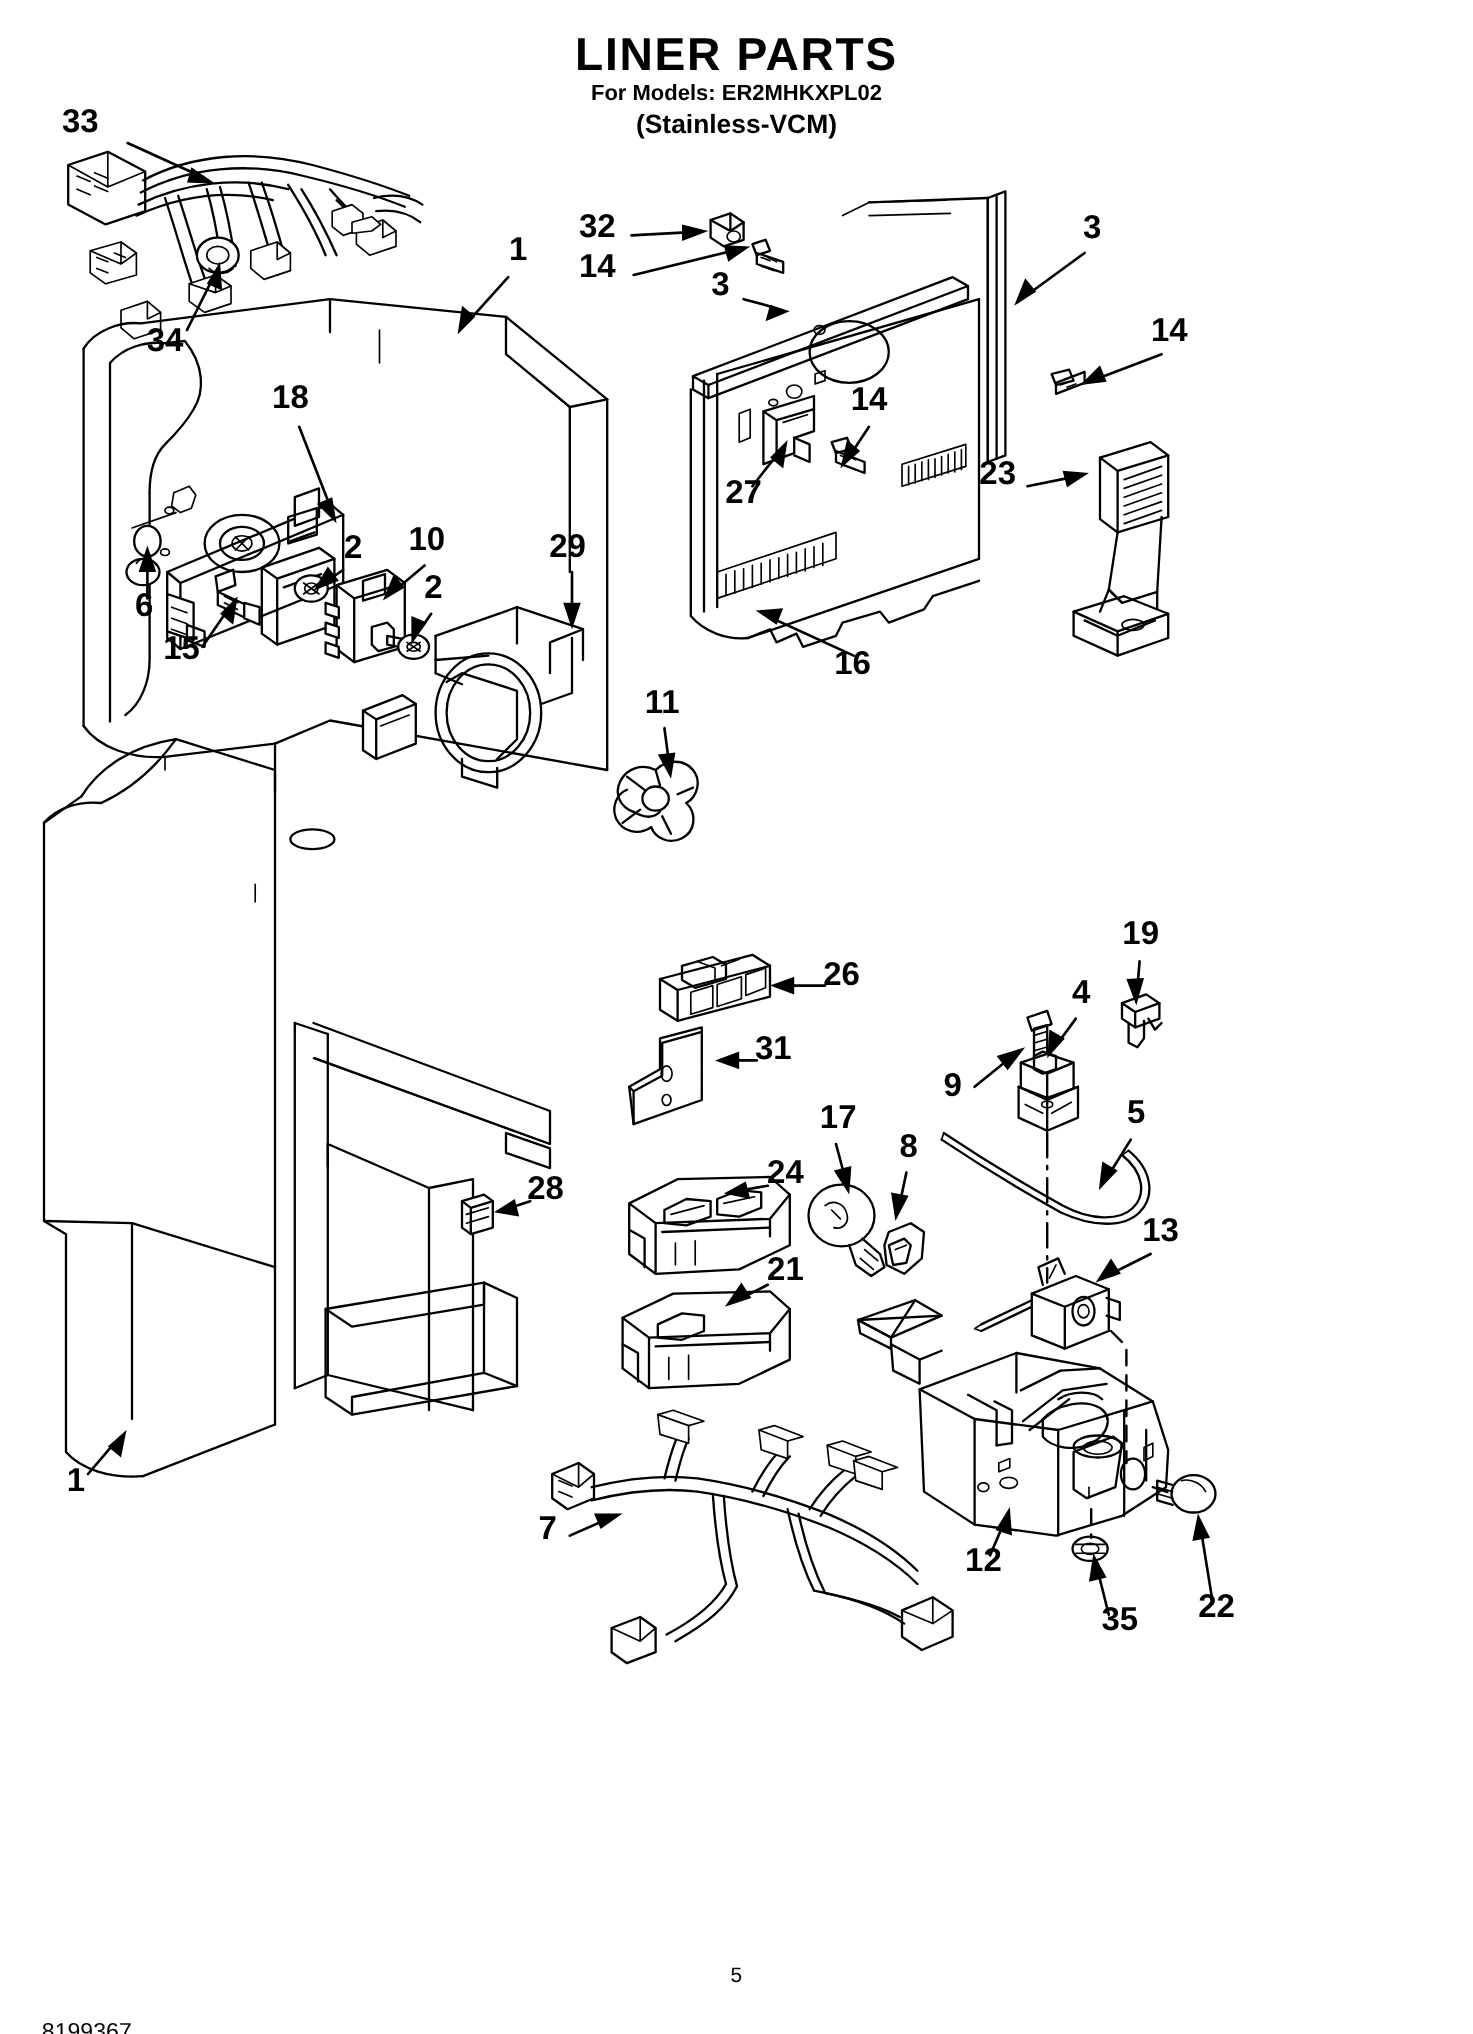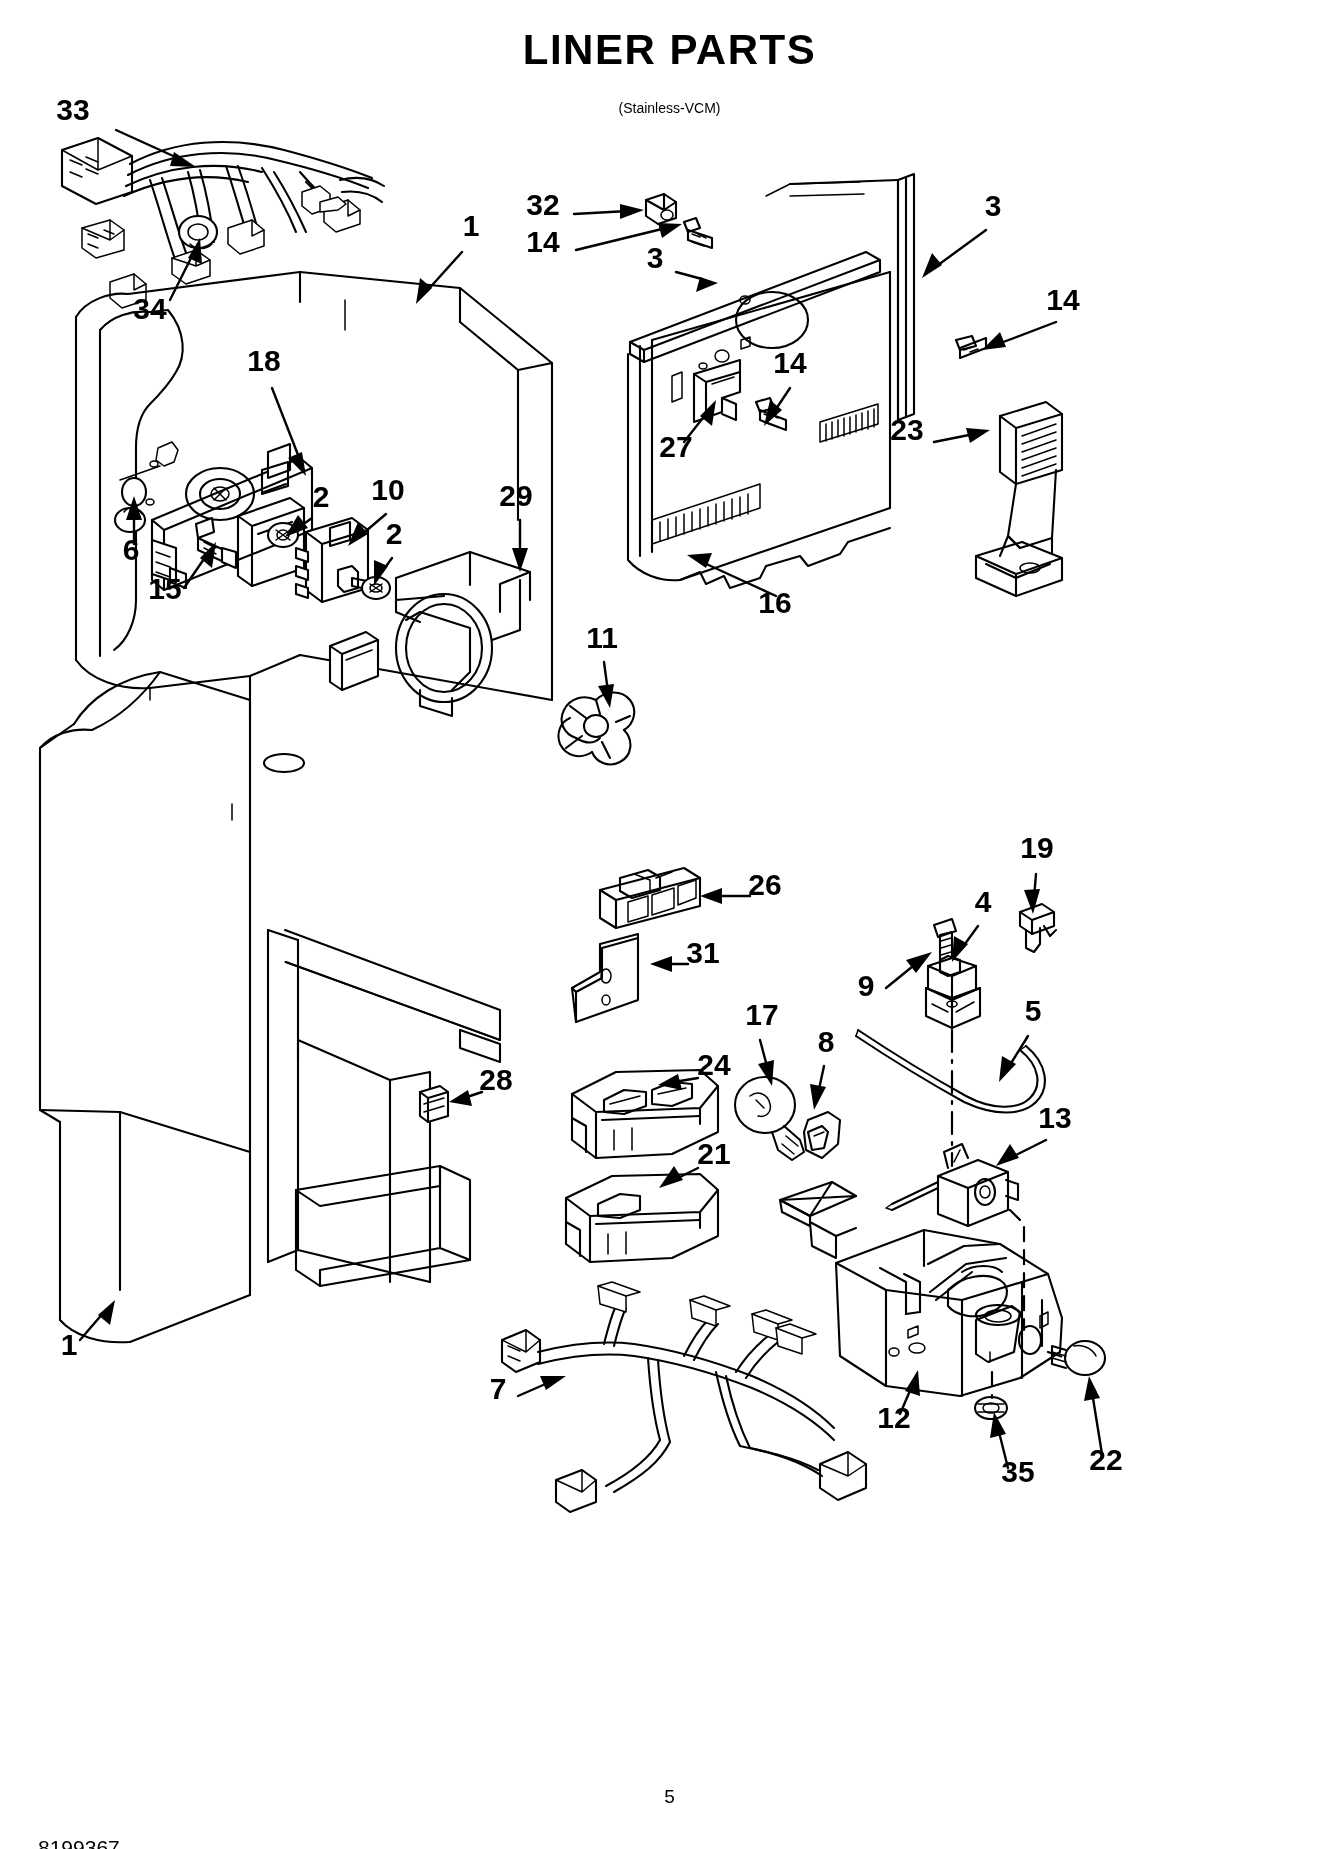--- a/index.html
+++ b/index.html
@@ -34,22 +34,22 @@
     letter-spacing: 1.5px;
     font-family: "Liberation Sans", sans-serif;
   }
   #subtitle {
     top: 74px;
     font-size: 20px;
     font-weight: bold;
   }
   #variant {
     top: 100px;
-    font-size: 14px;
-    font-weight: normal;
+    font-size: 24px;
+    font-weight: bold;
   }
   #footer-part {
     position: absolute;
     left: 38px;
     top: 1836px;
     font-size: 21px;
   }
   #footer-page {
     position: absolute;
     left: 0;
@@ -79,20 +79,21 @@
   .lead { fill: none; stroke: #000; stroke-width: 2.4; stroke-linecap: round; }
   .dash { fill: none; stroke: #000; stroke-width: 2.2; stroke-dasharray: 14 9; stroke-linecap: round; }
   .dashdot { fill: none; stroke: #000; stroke-width: 2.2; stroke-dasharray: 22 8 3 8; stroke-linecap: round; }
 </style>
 </head>
 <body>
 
 <div id="sheet">
 
   <div class="hdr" id="title">LINER PARTS</div>
+  <div class="hdr" id="subtitle">For Models: ER2MHKXPL02</div>
   <div class="hdr" id="variant">(Stainless-VCM)</div>
 
   <svg class="art" viewBox="0 0 1339 1849">
 
     <g>
 
       <path class="fillw" d="M62 150 L98 138 L132 156 L132 192 L96 204 L62 186 Z"></path>
       <path class="ln-thin" d="M98 138 L98 170 L132 156 M98 170 L62 150"></path>
       <path class="ln-thin" d="M70 160 L82 165 M70 172 L82 177 M86 157 L98 162 M86 169 L98 174"></path>
 

